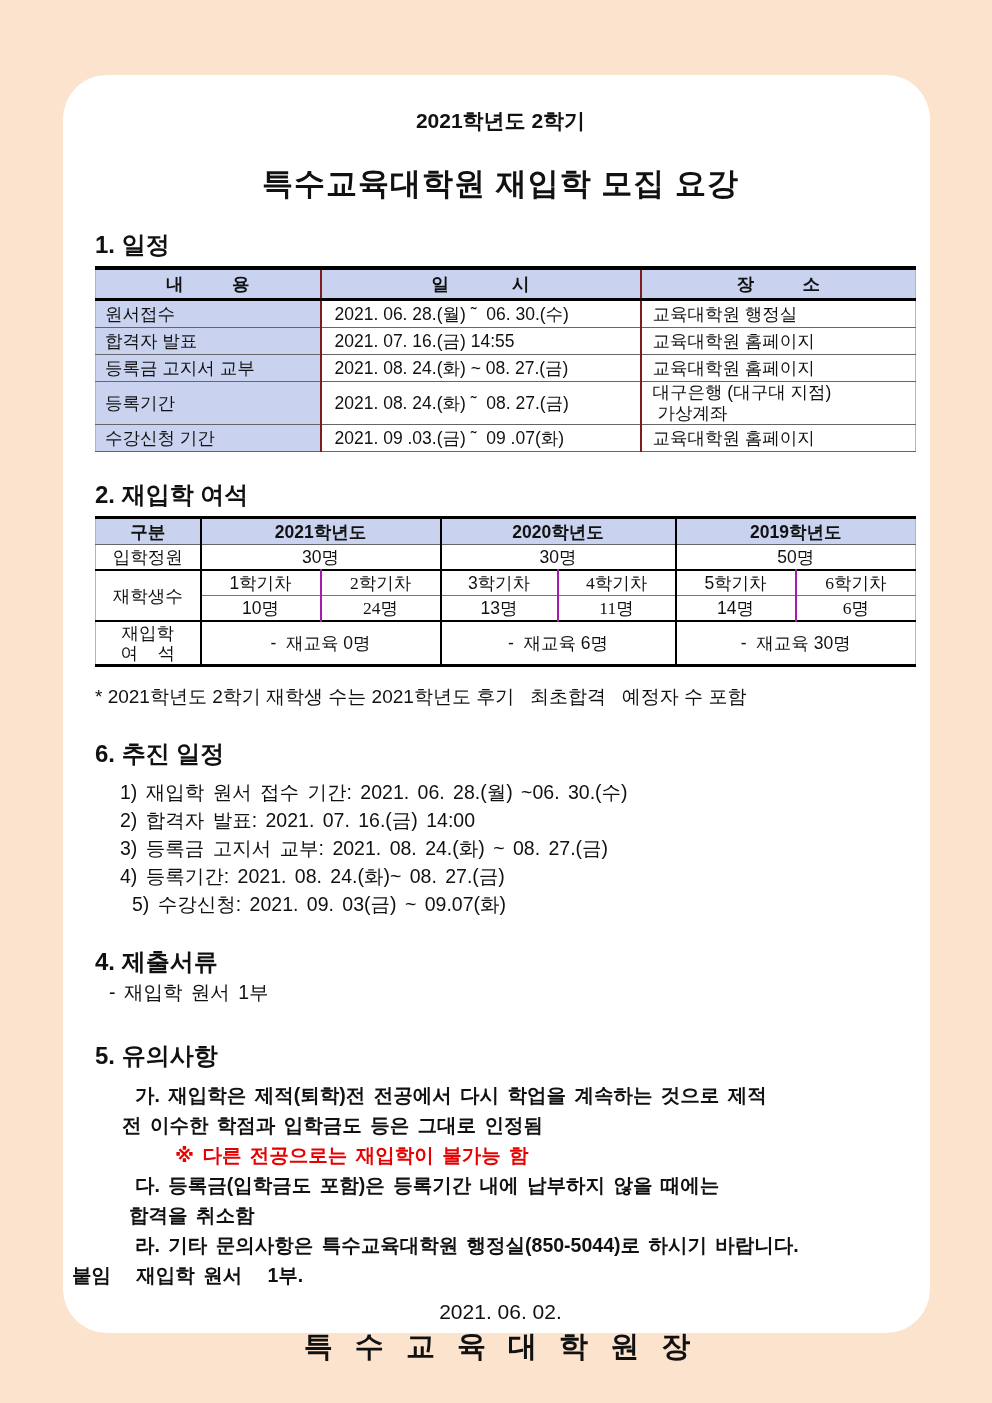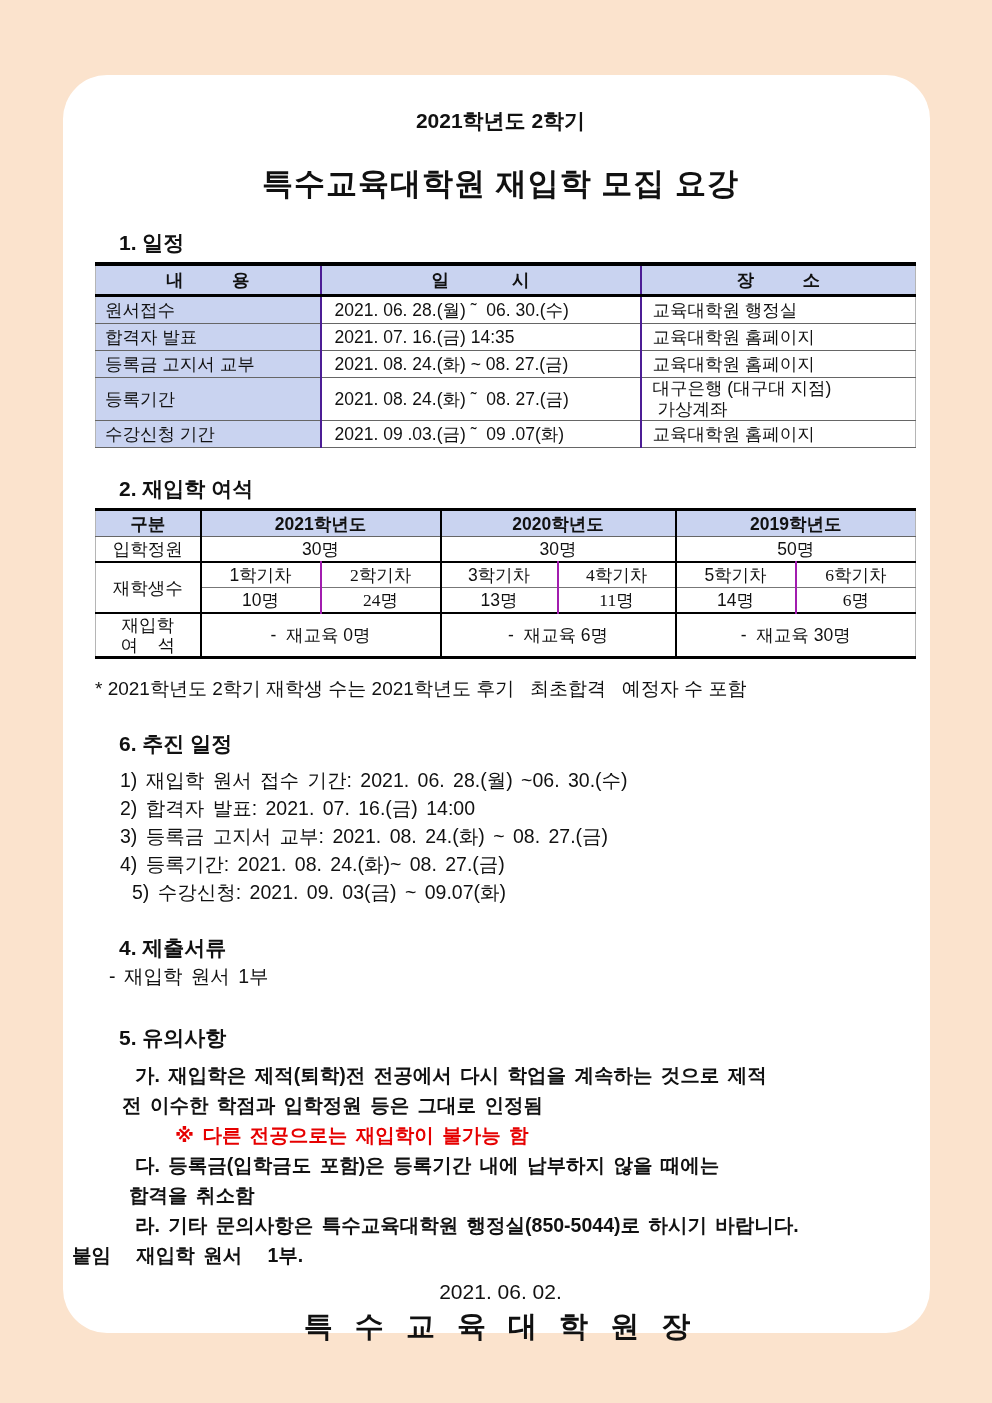--- a/index.html
+++ b/index.html
@@ -18,36 +18,36 @@
   #canvas{position:relative;width:992px;height:1403px;background:var(--peach);overflow:hidden;}
   .panel{
     position:absolute;left:63px;top:75px;width:867px;height:1258px;
     background:#ffffff;border-radius:44px;
   }
   .content{padding:0 24px 0 32px;}
 
   .term{padding-top:32px;text-align:center;font-size:21px;font-weight:bold;white-space:pre-wrap;}
   .title{margin-top:28px;text-align:center;font-size:31px;font-weight:bold;letter-spacing:1px;white-space:pre-wrap;}
 
-  .sec-heading{font-size:21px;font-weight:bold;white-space:pre-wrap;margin-left:24px;}
+  .sec-heading{font-size:24px;font-weight:bold;white-space:pre-wrap;}
   .h1{margin-top:24px;}
   .h2{margin-top:27px;}
   .h3{margin-top:28px;}
   .h4{margin-top:28px;}
   .h5{margin-top:34px;}
 
   table{border-collapse:collapse;table-layout:fixed;margin-top:5px;}
   td,th{font-size:17.5px;font-weight:normal;vertical-align:middle;white-space:pre-wrap;padding:0;}
 
   
   .t1{width:820px;border-top:4px solid #000;border-bottom:1px solid #666;
       border-left:1px solid #b5b5b5;border-right:1px solid #b5b5b5;}
   .t1 thead th{background:var(--blue);border-bottom:3px solid #000;height:28px;text-align:center;font-weight:bold;}
   .t1 tbody td{border-top:1px solid #666;height:26px;}
-  .t1 th+th,.t1 td+td{border-left:2px solid #4c1d95;}
+  .t1 th+th,.t1 td+td{border-left:2px solid #7f1d1d;}
   .t1 td.lbl{background:var(--blue);padding-left:9px;}
   .t1 td.dt{padding-left:13px;}
   .t1 td.pl{padding-left:11px;line-height:21px;}
 
   
   .t2{width:820px;border-top:3px solid #000;border-bottom:3px solid #000;
       border-left:1px solid #b5b5b5;border-right:1px solid #b5b5b5;}
   .t2 th,.t2 td{text-align:center;}
   .t2 tr.hdr th{background:var(--blue);border-bottom:1px solid #666;height:25px;font-weight:bold;}
   .t2 tr.quota td{height:23px;}
@@ -106,21 +106,21 @@
           </tr>
         </thead>
         <tbody>
           <tr>
             <td class="lbl">원서접수</td>
             <td class="dt">2021. 06. 28.(월) ˜  06. 30.(수)</td>
             <td class="pl">교육대학원 행정실</td>
           </tr>
           <tr>
             <td class="lbl">합격자 발표</td>
-            <td class="dt">2021. 07. 16.(금) 14:35</td>
+            <td class="dt">2021. 07. 16.(금) 14:55</td>
             <td class="pl">교육대학원 홈페이지</td>
           </tr>
           <tr>
             <td class="lbl">등록금 고지서 교부</td>
             <td class="dt">2021. 08. 24.(화) ~ 08. 27.(금)</td>
             <td class="pl">교육대학원 홈페이지</td>
           </tr>
           <tr>
             <td class="lbl">등록기간</td>
             <td class="dt">2021. 08. 24.(화) ˜  08. 27.(금)</td>
@@ -197,21 +197,21 @@
         <div class="line timeline-item">4) 등록기간: 2021. 08. 24.(화)~ 08. 27.(금)</div>
         <div class="line timeline-item last">5) 수강신청: 2021. 09. 03(금) ~ 09.07(화)</div>
       </div>
 
       <div class="sec-heading h4">4. 제출서류</div>
       <div class="line doc-item">- 재입학 원서 1부</div>
 
       <div class="sec-heading h5">5. 유의사항</div>
       <div class="notes">
         <div class="line ind-ga">가. 재입학은 제적(퇴학)전 전공에서 다시 학업을 계속하는 것으로 제적</div>
-        <div class="line ind-ga2">전 이수한 학점과 입학정원 등은 그대로 인정됨</div>
+        <div class="line ind-ga2">전 이수한 학점과 입학금도 등은 그대로 인정됨</div>
         <div class="line ind-red">※ 다른 전공으로는 재입학이 불가능 함</div>
         <div class="line ind-da">다. 등록금(입학금도 포함)은 등록기간 내에 납부하지 않을 때에는</div>
         <div class="line ind-da2">합격을 취소함</div>
         <div class="line ind-ra">라. 기타 문의사항은 특수교육대학원 행정실(850-5044)로 하시기 바랍니다.</div>
         <div class="line ind-attach">붙임   재입학 원서   1부.</div>
       </div>
 
       <div class="date-line">2021. 06. 02.</div>
       <div class="signature">특 수 교 육 대 학 원 장</div>
 

